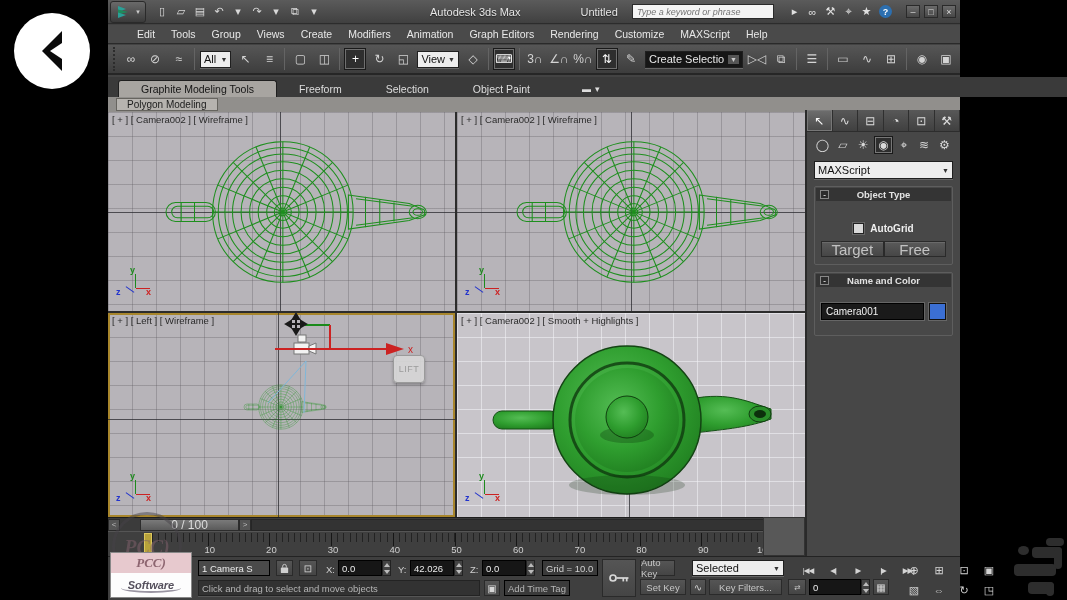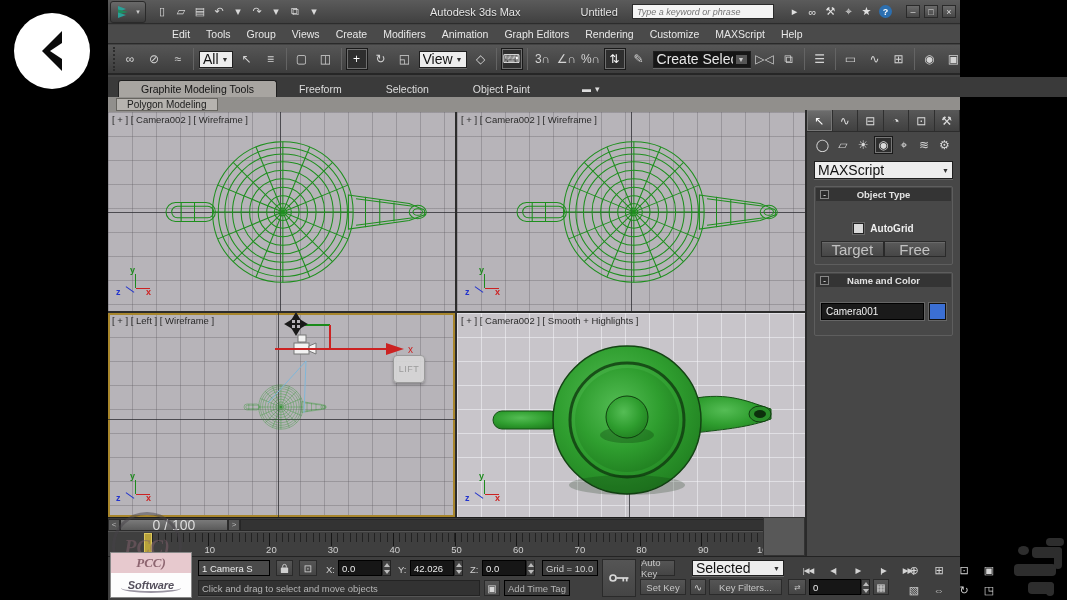--- a/index.html
+++ b/index.html
@@ -22,34 +22,34 @@
   #search-input{width:142px;height:15px;font-size:9px;font-style:italic;color:#777;
     background:#f4f4f4;border:1px solid #2a2a2a;padding:0 4px;}
   .ic-icon{color:#e0e0e0;font-size:11px;width:15px;text-align:center;}
   #help-icon{width:13px;height:13px;border-radius:50%;background:#2c6fb0;color:#fff;font-size:9px;
     display:flex;align-items:center;justify-content:center;font-weight:bold;}
   .win-btn{width:14px;height:13px;background:linear-gradient(#6b6b6b,#474747);border:1px solid #2a2a2a;
     color:#ddd;font-size:9px;display:flex;align-items:center;justify-content:center;margin-left:1px;}
 
   
   #menubar{position:absolute;left:0;top:25px;width:852px;height:19px;background:#4a4a4a;
-    display:flex;align-items:center;padding-left:56px;border-bottom:1px solid #2a2a2a;text-align:center;}
+    display:flex;align-items:center;padding-left:21px;border-bottom:1px solid #2a2a2a;text-align:center;}
   .menu-item{color:#e8e8e8;font-size:10.5px;padding:0 8px;cursor:default;}
 
   
   #toolbar{position:absolute;left:0;top:45px;width:852px;height:30px;
     background:linear-gradient(#565656,#3d3d3d);display:flex;align-items:center;padding:0 2px;border-bottom:2px solid #262626;}
   .tb-icon{min-width:22px;height:22px;display:flex;align-items:center;justify-content:center;
     color:#d4d4d4;font-size:12px;border:1px solid transparent;margin:0 1px;cursor:default;}
   .tb-icon.active{background:#2e2e2e;border:1px solid #191919;box-shadow:0 0 0 1px #6f6f6f inset;color:#fff;}
   .tb-sep{width:1px;height:22px;background:#2d2d2d;border-right:1px solid #646464;margin:0 3px;}
   .tb-handle{width:4px;height:24px;border-left:2px dotted #2c2c2c;margin:0 3px;}
   .mini-select{height:17px;background:#ededed;border:1px solid #1f1f1f;display:flex;align-items:center;
     justify-content:space-between;padding:0 3px;margin:0 2px;box-shadow:0 1px 0 #666;}
-  .mini-select .ms-label{font-size:14px;color:#111;white-space:nowrap;overflow:hidden;}
+  .mini-select .ms-label{font-size:11px;color:#111;white-space:nowrap;overflow:hidden;}
   .mini-select .ms-caret{font-size:7px;color:#333;margin-left:3px;}
   .mini-select.dark{background:#161616;}
   .mini-select.dark .ms-label{color:#e8e8e8;}
   .mini-select.dark .ms-caret{color:#ccc;background:#555;padding:1px 2px;}
 
   
   #ribbon-tabs{position:absolute;left:0;top:77px;width:988px;height:20px;background:#3a3a3a;
     display:flex;align-items:flex-end;padding-left:10px;}
   .ribbon-tab{font-size:10.5px;color:#dedede;padding:2px 22px;cursor:default;}
   .ribbon-tab.active{background:#a8a5a1;color:#141414;border-radius:3px 3px 0 0;border:1px solid #1f1f1f;border-bottom:none;}
@@ -84,22 +84,22 @@
   .tripod .lx{position:absolute;left:20px;top:23px;width:14px;height:1px;background:#cc2222;}
   .tripod .lz{position:absolute;left:9px;top:24px;width:10px;height:1px;background:#2233cc;transform:rotate(35deg);}
   .key-overlay{position:absolute;left:285px;top:42px;width:32px;height:28px;background:rgba(214,214,214,.92);
     border:1px solid #9a9a9a;border-radius:4px;box-shadow:0 2px 3px rgba(0,0,0,.25);
     display:flex;align-items:center;justify-content:center;font-size:9px;color:#9b9b9b;letter-spacing:.5px;z-index:6;}
 
   
   #timeslider-row{position:absolute;left:0;top:517px;width:697px;height:14px;background:#3b3b3b;border-top:1px solid #1e1e1e;display:flex;align-items:center;}
   .ts-arrow{width:12px;height:12px;background:#555;border:1px solid #2a2a2a;color:#bbb;font-size:8px;
     display:flex;align-items:center;justify-content:center;}
-  #ts-handle{width:108px;height:12px;background:linear-gradient(#7a7a7a,#5a5a5a);border:1px solid #2c2c2c;
-    color:#ddd;font-size:14px;display:flex;align-items:center;justify-content:center;}
+  #ts-handle{width:99px;height:12px;background:linear-gradient(#7a7a7a,#5a5a5a);border:1px solid #2c2c2c;
+    color:#ddd;font-size:12px;display:flex;align-items:center;justify-content:center;margin-left:20px;}
   #ts-track{flex:1;height:12px;background:#333;border:1px solid #262626;margin-right:2px;}
   #ruler{position:absolute;left:0;top:531px;width:697px;height:25px;background:#3f3f3f;border-top:1px solid #555;}
   #ruler-ticks{position:absolute;left:38px;top:1px;width:625px;height:9px;
     background-image:repeating-linear-gradient(90deg,rgba(25,25,25,.75) 0,rgba(25,25,25,.75) 1px,transparent 1px,transparent 6.17px);}
   #ruler-ticks-major{position:absolute;left:38px;top:1px;width:625px;height:13px;
     background-image:repeating-linear-gradient(90deg,#161616 0,#161616 1px,transparent 1px,transparent 61.7px);}
   .tick-label{position:absolute;top:12px;transform:translateX(-50%);font-size:9.5px;color:#cfcfcf;}
   #time-cursor{position:absolute;left:36px;top:533px;width:8px;height:22px;background:#b7a23a;border:1px solid #dcc75d;z-index:8;}
   #ruler-endbox{position:absolute;left:655px;top:517px;width:42px;height:39px;background:#585858;border:1px solid #333;}
 

